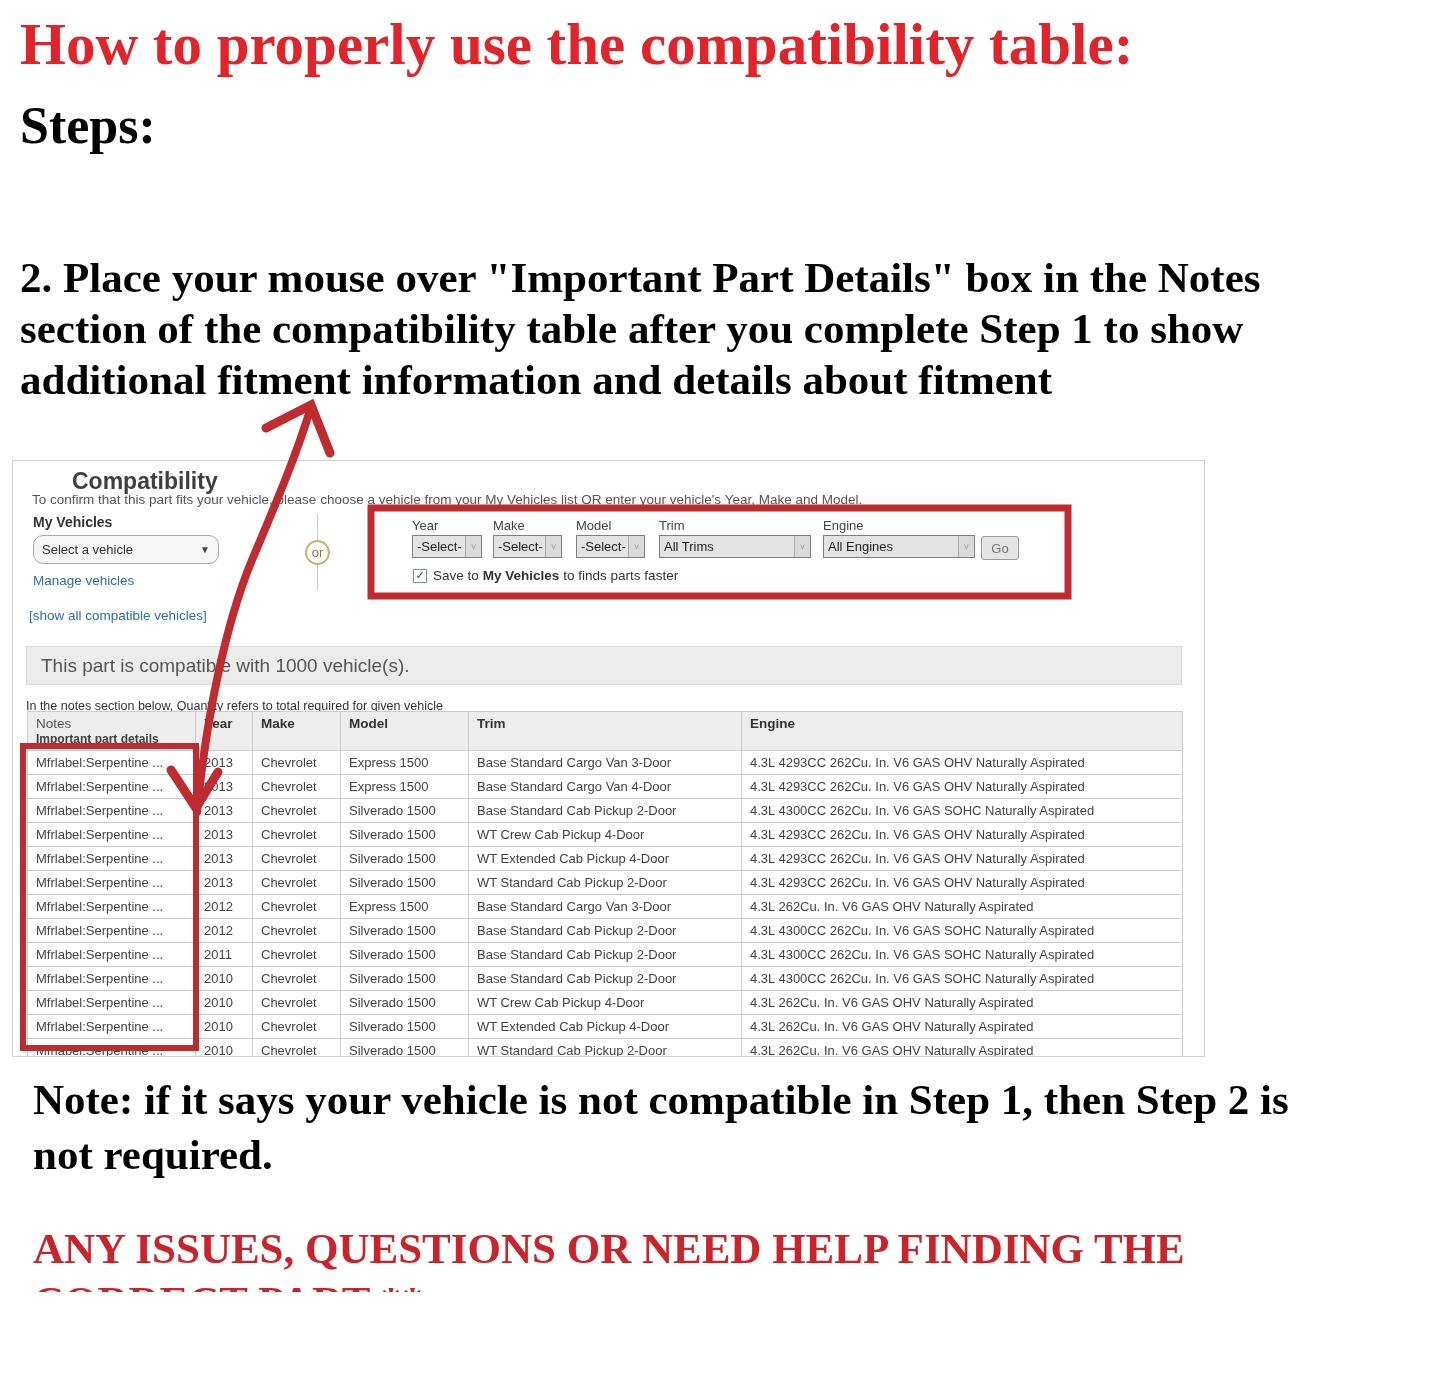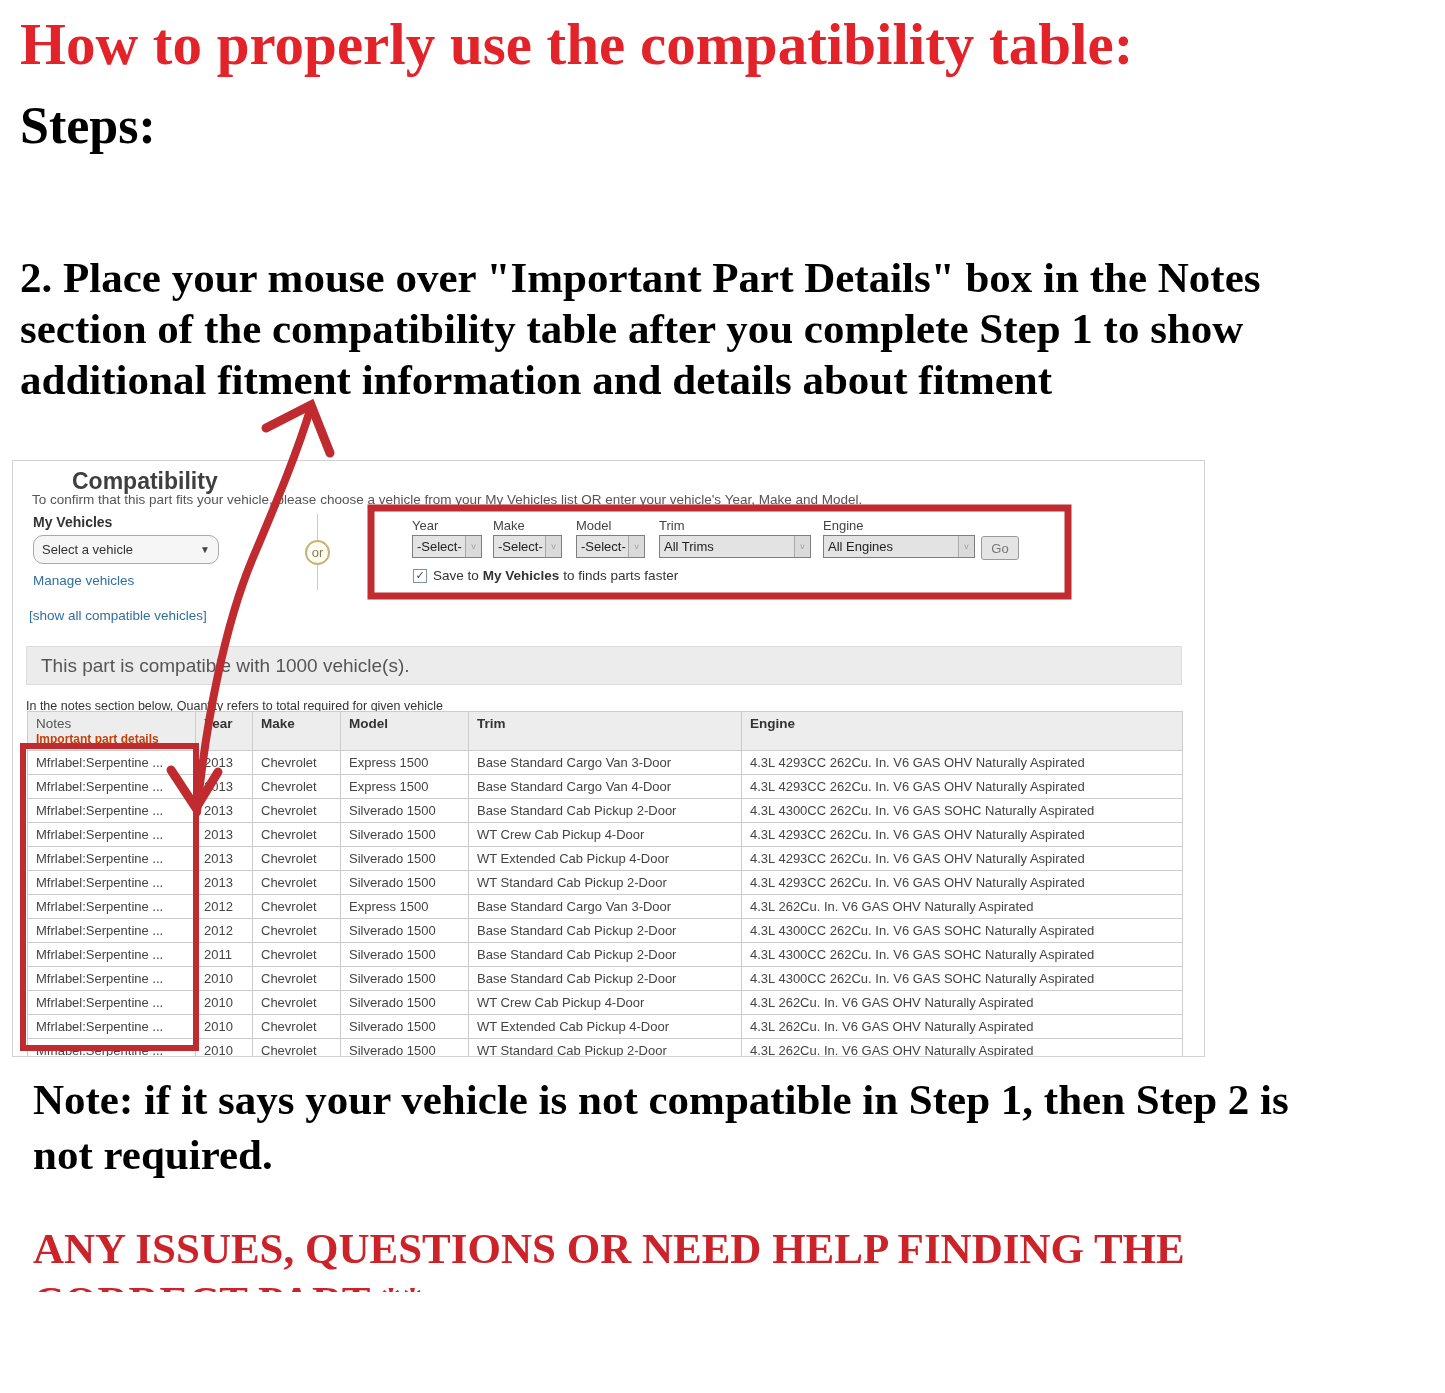--- a/index.html
+++ b/index.html
@@ -61,21 +61,21 @@
           padding-left:14px;}
   .hint{position:absolute;left:13px;top:238px;font-size:12.5px;color:#333;white-space:nowrap;}
   
   table.compat{position:absolute;left:14px;top:250px;width:1155px;border-collapse:collapse;
                table-layout:fixed;font-size:13px;color:#444;padding-left:10px;}
   table.compat th,table.compat td{border:1px solid var(--border-gray);text-align:left;
                white-space:nowrap;overflow:hidden;}
   table.compat th{background:var(--header-bg);font-weight:bold;color:#333;font-size:13.5px;
                padding:4px 8px;vertical-align:top;}
   table.compat th .notes-top{font-weight:normal;color:#555;}
-  table.compat th .notes-sub{font-size:12px;color:#c2410c;font-weight:bold;margin-top:1px;}
+  table.compat th .notes-sub{font-size:12px;color:#404040;font-weight:bold;margin-top:1px;}
   table.compat td{padding:3px 8px;height:17px;line-height:17px;background:#fff;}
   
   .overlay{position:absolute;left:0;top:0;width:1445px;height:1393px;pointer-events:none;z-index:50;}
   .anno{stroke:var(--accent-red);fill:none;}
 </style>
 </head>
 <body>
 
 <div id="page">
 

